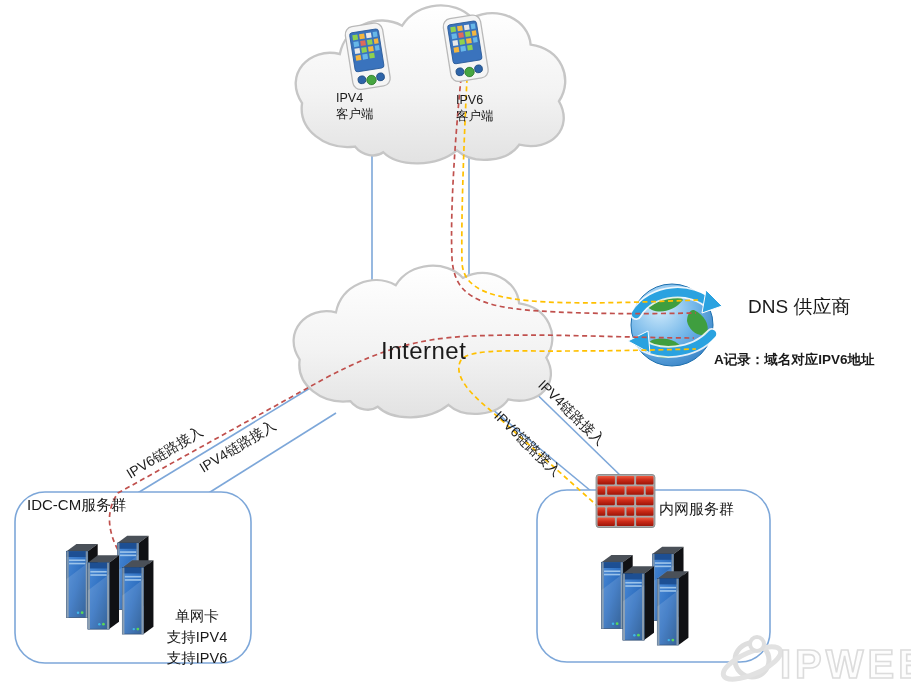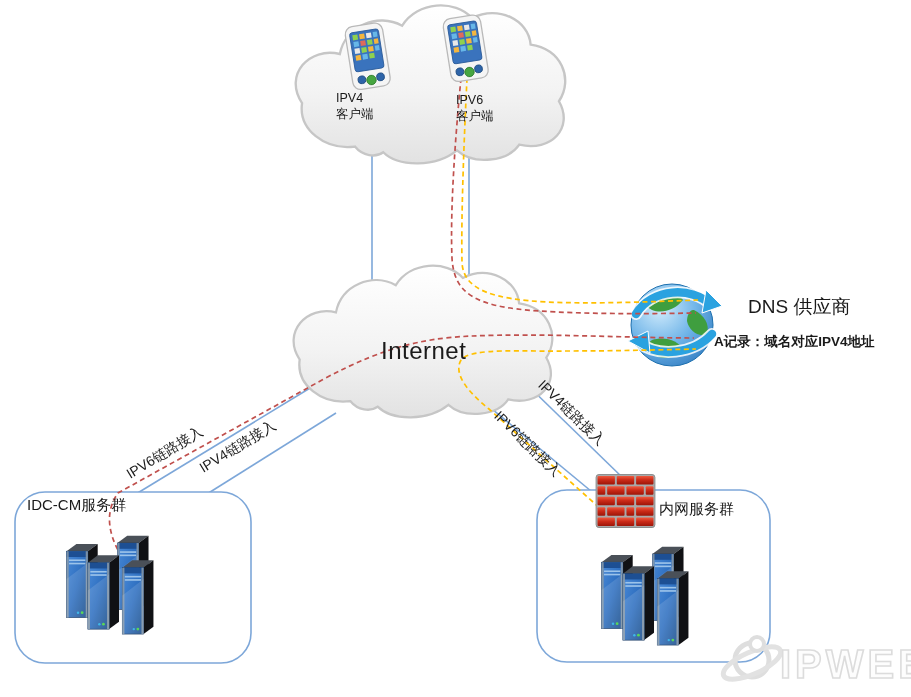--- a/index.html
+++ b/index.html
@@ -193,24 +193,29 @@
   <div class="lbl client-lbl" style="left:336px;top:90px;">
     <div>IPV4</div>
     <div>客户端</div>
   </div>
   <div class="lbl client-lbl" style="left:456px;top:92px;">
     <div>IPV6</div>
     <div>客户端</div>
   </div>
 
   <div class="lbl dns-title" style="left:748px;top:294px;">DNS 供应商</div>
-  <div class="lbl dns-rec" style="left:714px;top:333px;">A记录：域名对应IPV4地址</div>
+  <div class="lbl dns-rec" style="left:714px;top:351px;">A记录：域名对应IPV6地址</div>
 
   <div class="lbl link-lbl rot-l" style="left:100px;top:444px;">IPV6链路接入</div>
   <div class="lbl link-lbl rot-l" style="left:173px;top:438px;">IPV4链路接入</div>
   <div class="lbl link-lbl rot-r" style="left:506px;top:404px;">IPV4链路接入</div>
   <div class="lbl link-lbl rot-r" style="left:462px;top:435px;">IPV6链路接入</div>
 
   <div class="lbl box-title" style="left:27px;top:496px;text-align:right;">IDC-CM服务群</div>
   <div class="lbl box-title" style="left:659px;top:500px;">内网服务群</div>
 
+  <div class="lbl note-lines" style="left:152px;top:606px;">
+    <div>单网卡</div>
+    <div>支持IPV4</div>
+    <div>支持IPV6</div>
+  </div>
 
 </div>
 
 </body></html>

